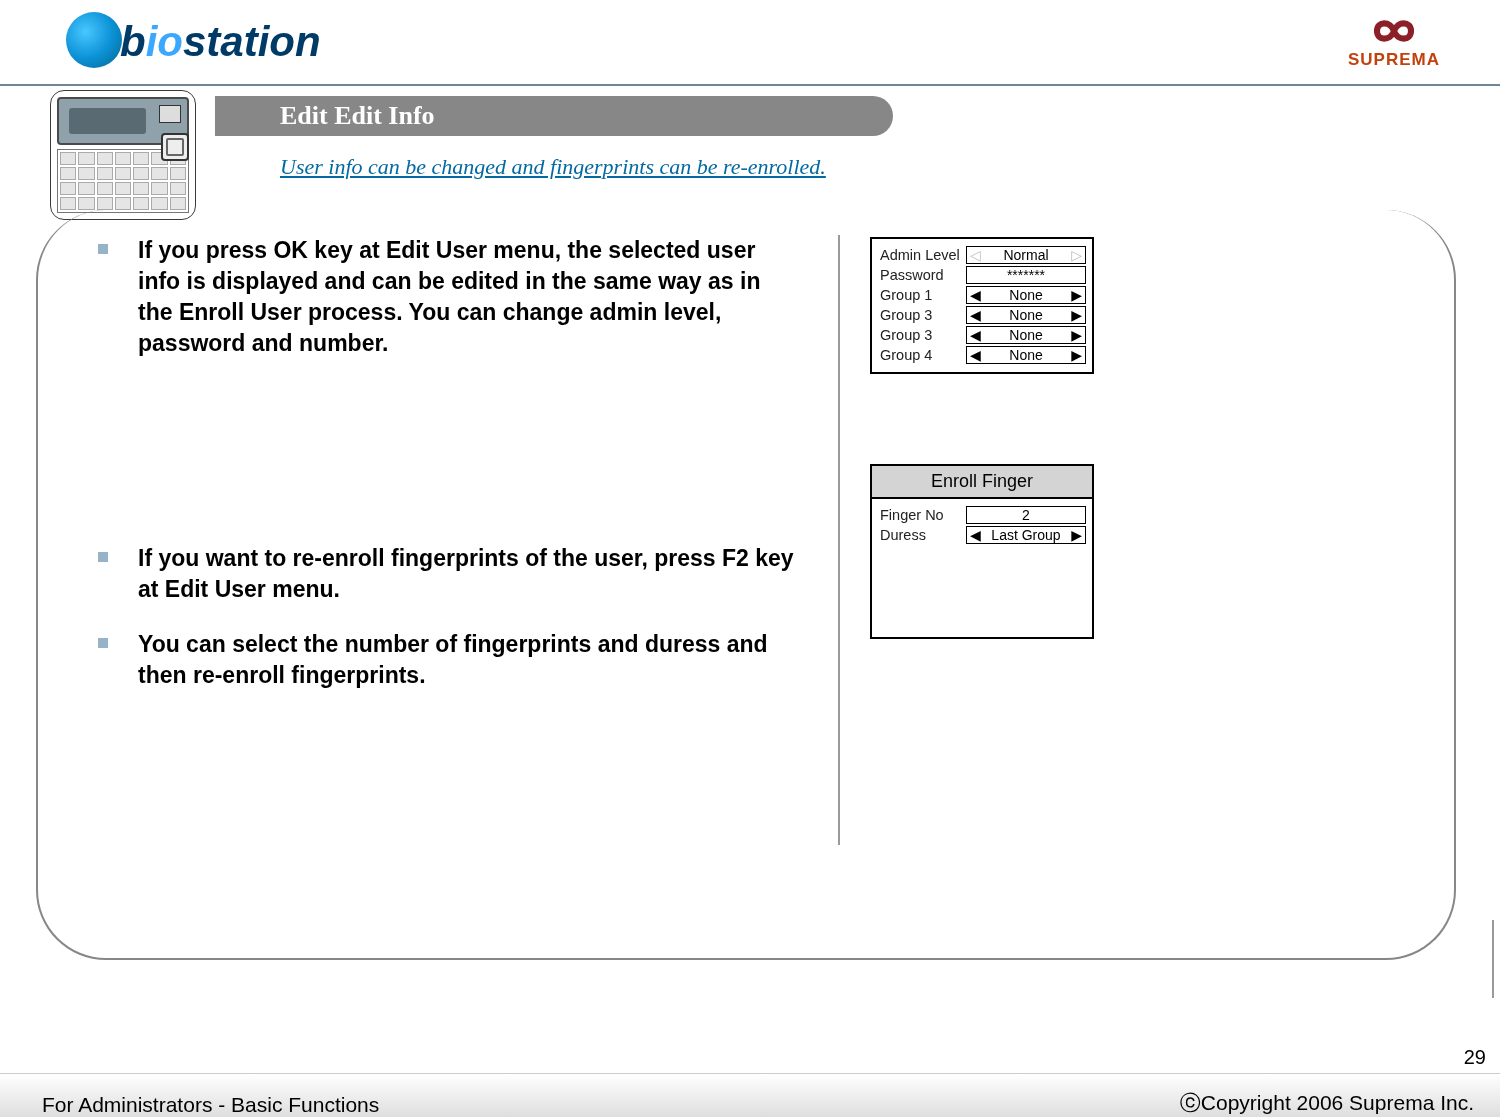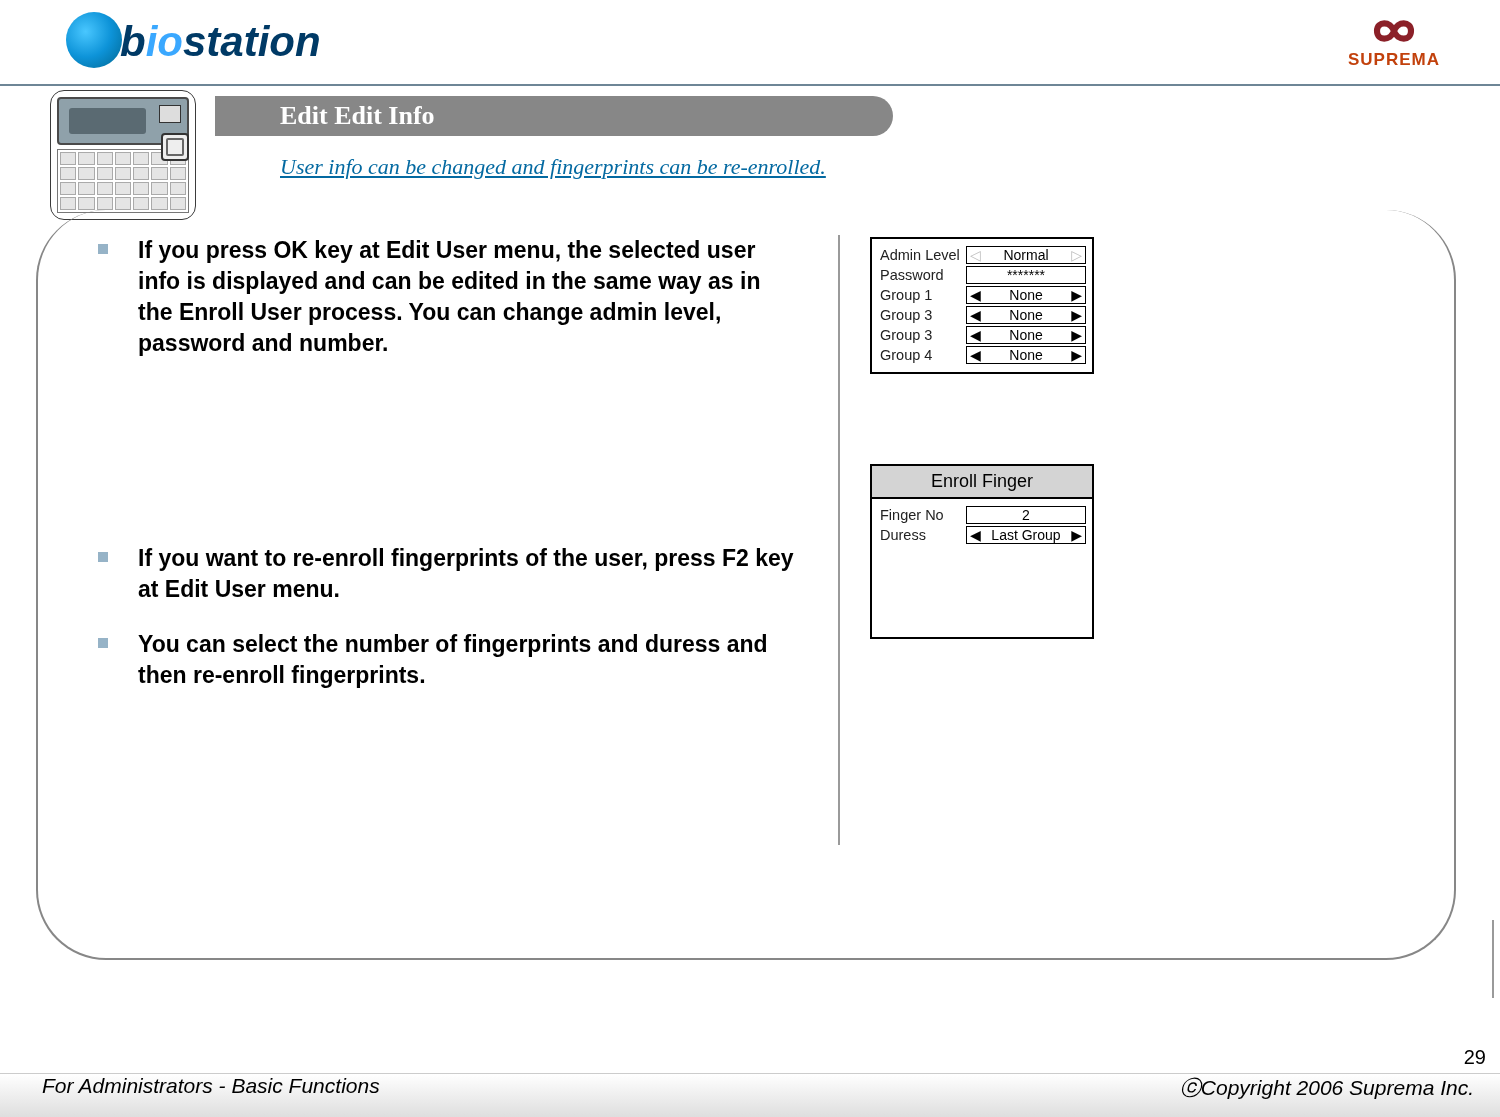--- a/index.html
+++ b/index.html
@@ -257,27 +257,26 @@
   .val-box .arrow-l { left: 3px; }
   .val-box .arrow-r { right: 3px; }
   .val-box .arrow-ghost { color: #bfbfbf; }
 
   
   .footer {
     position: absolute;
     left: 0; right: 0; bottom: 0;
     height: 44px;
     display: flex;
-    align-items: flex-start;
+    align-items: flex-end;
     justify-content: space-between;
     padding: 0 26px 0 42px;
     font-size: 21px;
     background: linear-gradient(to bottom, #ffffff, #dedede);
     border-top: 1px solid #ccc;
-    font-style: italic;
   }
   .page-no {
     position: absolute;
     right: 14px;
     bottom: 48px;
     font-size: 20px;
   }
   .side-rule {
     position: absolute;
     right: 6px;

